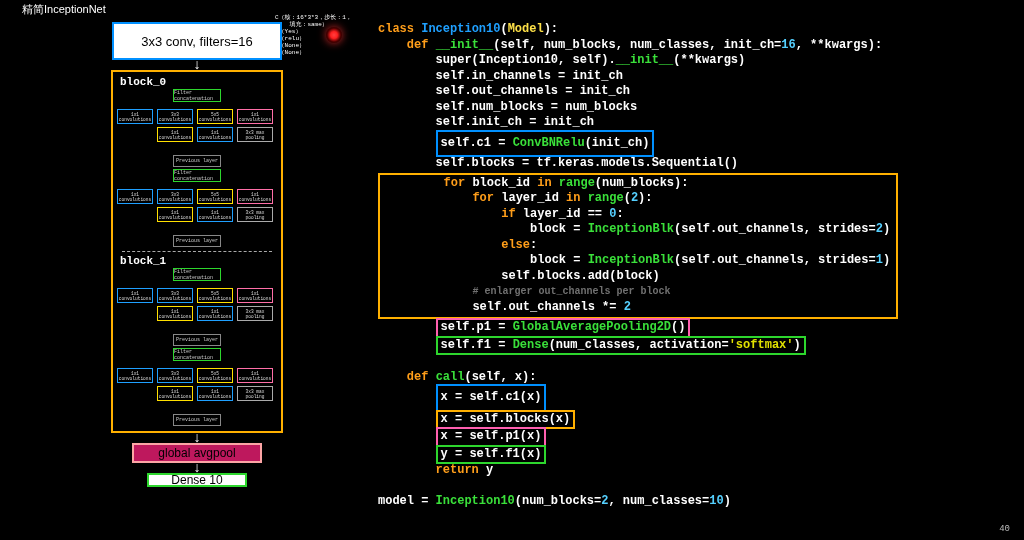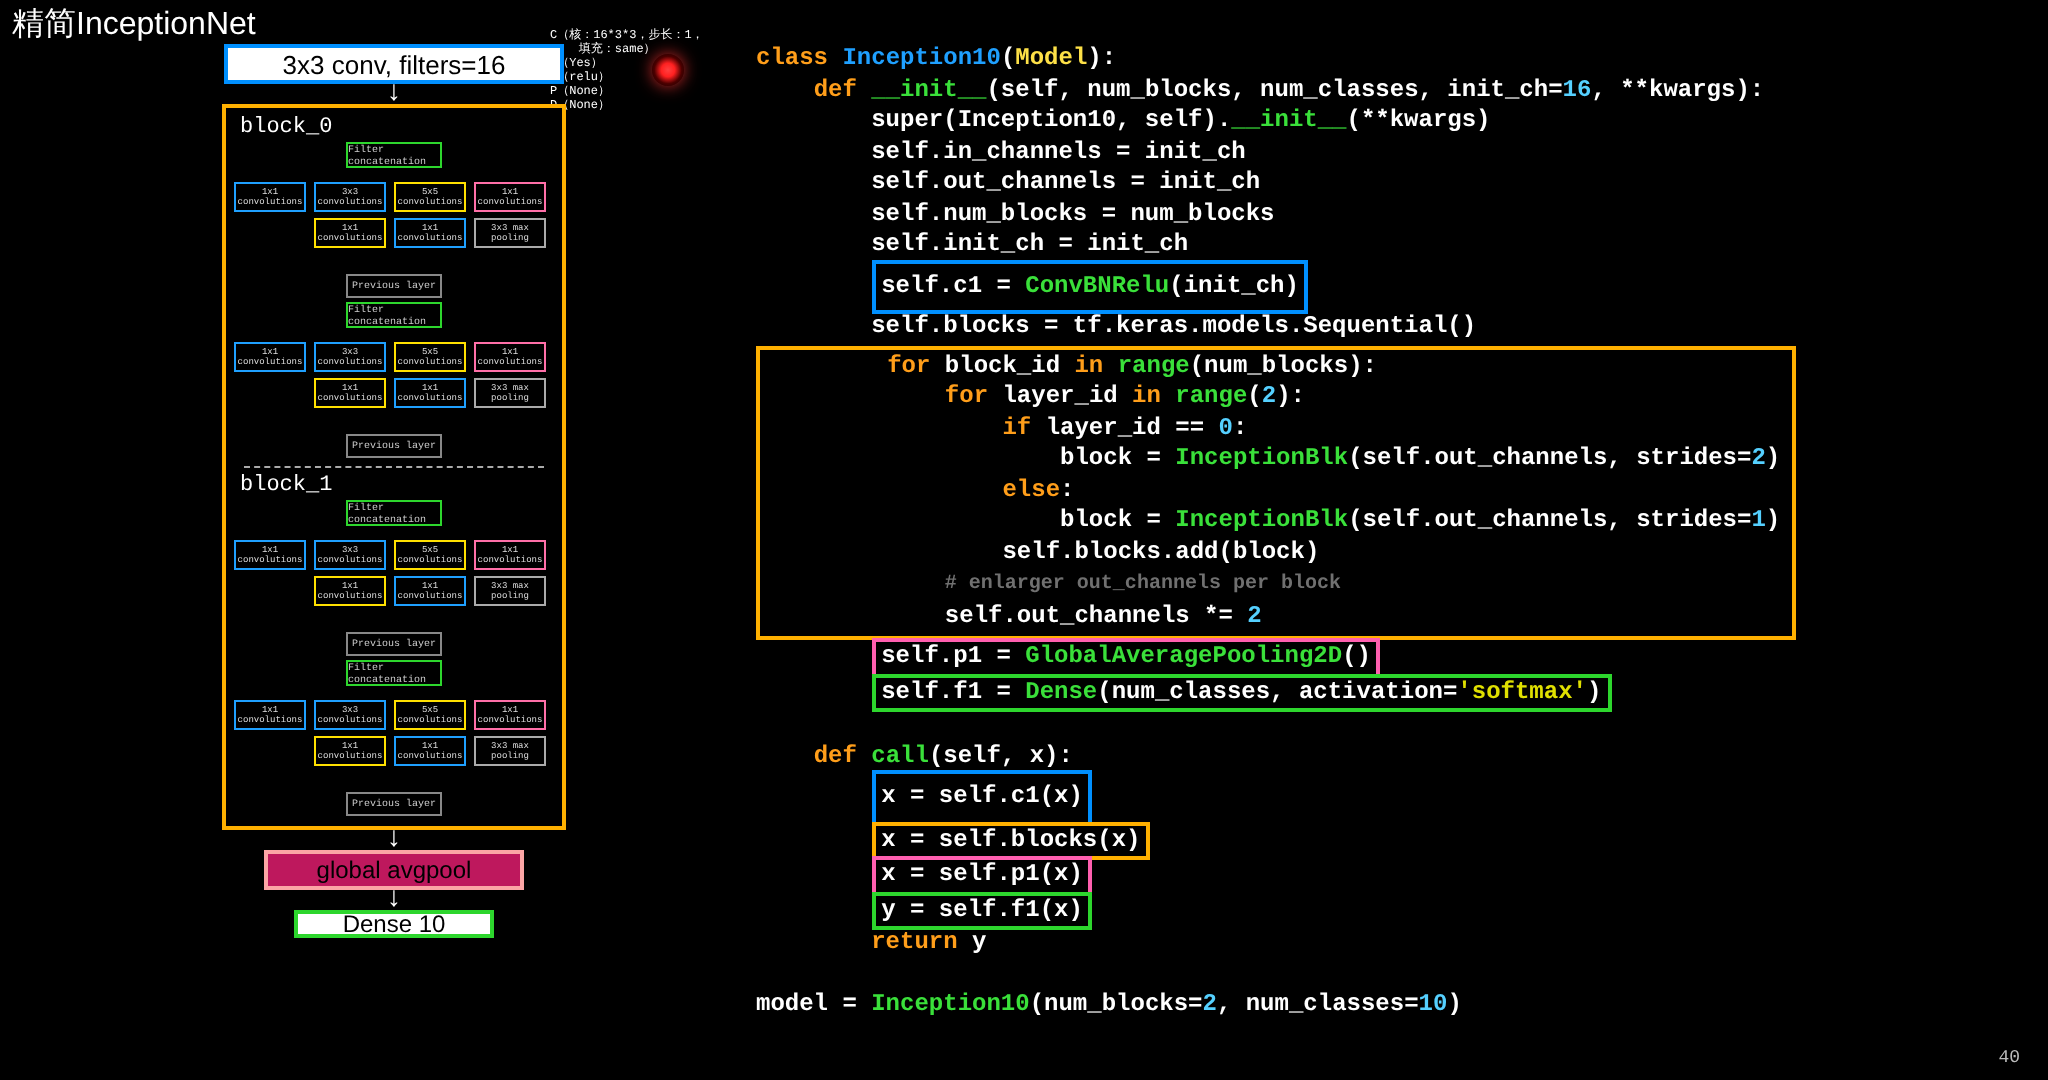--- a/index.html
+++ b/index.html
@@ -11,22 +11,22 @@
     font-family: Consolas, Monaco, 'Courier New', monospace;
     font-size: 12px;
     width: 1024px;
     height: 540px;
     overflow: hidden;
     position: relative;
   }
   .title {
     position: absolute;
     top: 2px;
-    left: 6px;
-    font-size: 16px;
+    left: 22px;
+    font-size: 11px;
     font-weight: 500;
     font-family: "Microsoft YaHei", sans-serif;
   }
   .legend {
     position: absolute;
     top: 14px;
     left: 275px;
     font-size: 6px;
     line-height: 7px;
     color: #fff;
@@ -46,21 +46,21 @@
     top: 22px;
     left: 108px;
     width: 178px;
     height: 516px;
     display: flex;
     flex-direction: column;
     align-items: center;
   }
   .convbox {
     width: 170px;
-    height: 20px;
+    height: 38px;
     border: 2px solid #0090ff;
     background: #fff;
     color: #000;
     font-size: 13px;
     display:flex;align-items:center;justify-content:center;
     font-family: Arial,sans-serif;
   }
   .arrowdown {
     color: #fff;
     font-size: 14px;
@@ -73,20 +73,21 @@
     padding: 3px 3px;
     display: flex;
     flex-direction: column;
     align-items: center;
   }
   .blocklabel {
     align-self: flex-start;
     font-size: 11px;
     margin: 1px 0 1px 4px;
     color:#fff;
+    font-weight:bold;
   }
   .incep-blk {
     width: 160px;
     height: 78px;
     position: relative;
     margin-bottom: 2px;
   }
   .ib-top {
     position:absolute; top:0; left:56px; width:48px;height:13px;
     border:1px solid #2dd62d; font-size:5px; color:#ccc;

